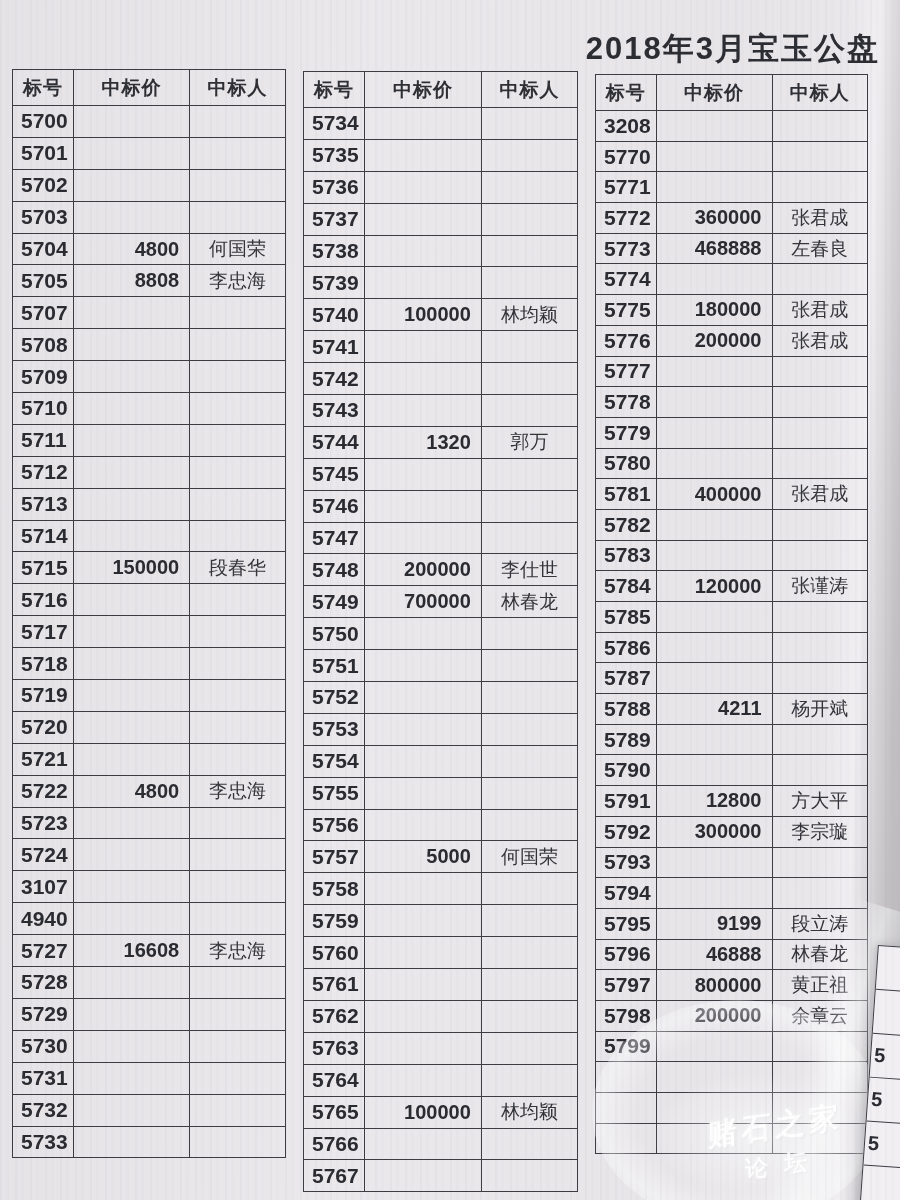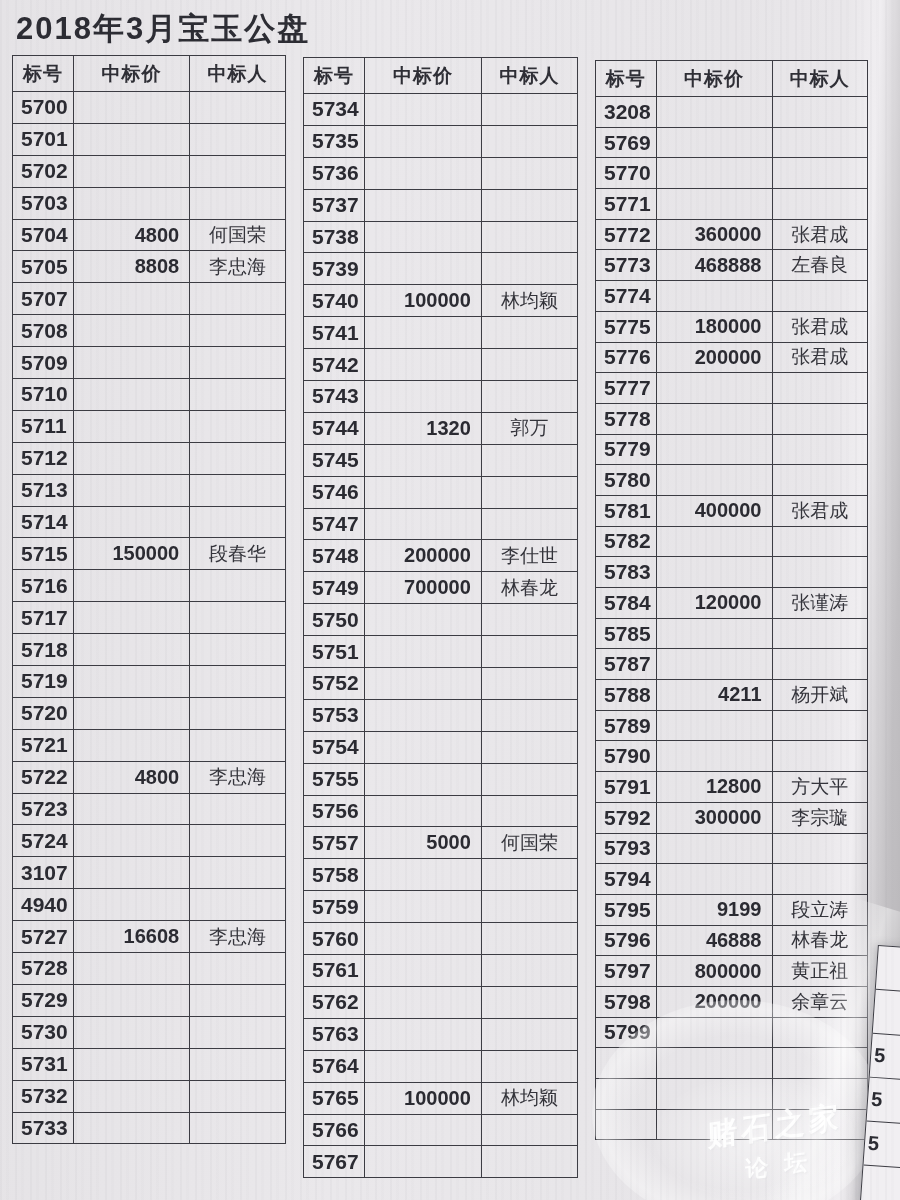--- a/index.html
+++ b/index.html
@@ -16,24 +16,24 @@
       #f0eef1 93.5%, #d8d6d9 95.5%, #c2c0c3 97.5%, #b7b5b8 100%);
   }
   .streaks{
     position:absolute;inset:0;pointer-events:none;
     background:repeating-linear-gradient(90deg,
       rgba(110,110,120,0.055) 0 2px, rgba(255,255,255,0) 2px 6px,
       rgba(140,140,150,0.035) 6px 9px, rgba(255,255,255,0) 9px 15px);
     opacity:.8;
   }
   .title{
-    position:absolute;top:8px;left:0;width:880px;text-align:left;
-    font-size:31px;font-weight:bold;color:#2c2c33;letter-spacing:2px;padding-left:16px;
-  }
-  table.grid{position:absolute;border-collapse:collapse;table-layout:fixed;background:transparent;}
+    position:absolute;top:28px;left:0;width:880px;text-align:right;
+    font-size:31px;font-weight:bold;color:#2c2c33;letter-spacing:2px;
+  }
+  table.grid{position:absolute;border-collapse:collapse;table-layout:fixed;background:transparent;margin-top:14px;}
   .grid th,.grid td{border:1.6px solid #3b3b42;overflow:hidden;white-space:nowrap;padding:0;}
   .grid th{font-weight:600;font-size:19px;color:#2e2e35;height:35px;letter-spacing:1px;}
   .t1{left:12px;top:55px;width:274px;}
   .t2{left:303px;top:57px;width:275px;}
   .t3{left:595px;top:60px;width:273px;}
   .t1 td,.t2 td{height:30.9px;}
   .t3 td{height:29.7px;}
   col.c-lot{width:22.3%;}
   col.c-price{width:42.6%;}
   col.c-bidder{width:35.1%;}
@@ -467,25 +467,20 @@
             <th>中标人</th>
           </tr>
         </thead>
         <tbody>
           <tr>
             <td class="lot">3208</td>
             <td class="price"></td>
             <td class="bidder"></td>
           </tr>
           <tr>
-            <td class="lot">5769</td>
-            <td class="price"></td>
-            <td class="bidder"></td>
-          </tr>
-          <tr>
             <td class="lot">5770</td>
             <td class="price"></td>
             <td class="bidder"></td>
           </tr>
           <tr>
             <td class="lot">5771</td>
             <td class="price"></td>
             <td class="bidder"></td>
           </tr>
           <tr>
@@ -548,20 +543,25 @@
             <td class="price"></td>
             <td class="bidder"></td>
           </tr>
           <tr>
             <td class="lot">5784</td>
             <td class="price">120000</td>
             <td class="bidder">张谨涛</td>
           </tr>
           <tr>
             <td class="lot">5785</td>
+            <td class="price"></td>
+            <td class="bidder"></td>
+          </tr>
+          <tr>
+            <td class="lot">5786</td>
             <td class="price"></td>
             <td class="bidder"></td>
           </tr>
           <tr>
             <td class="lot">5787</td>
             <td class="price"></td>
             <td class="bidder"></td>
           </tr>
           <tr>
             <td class="lot">5788</td>

